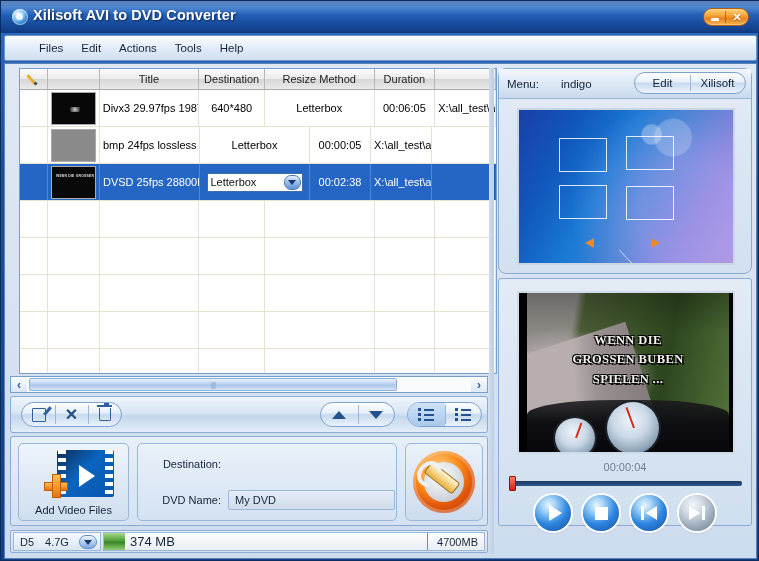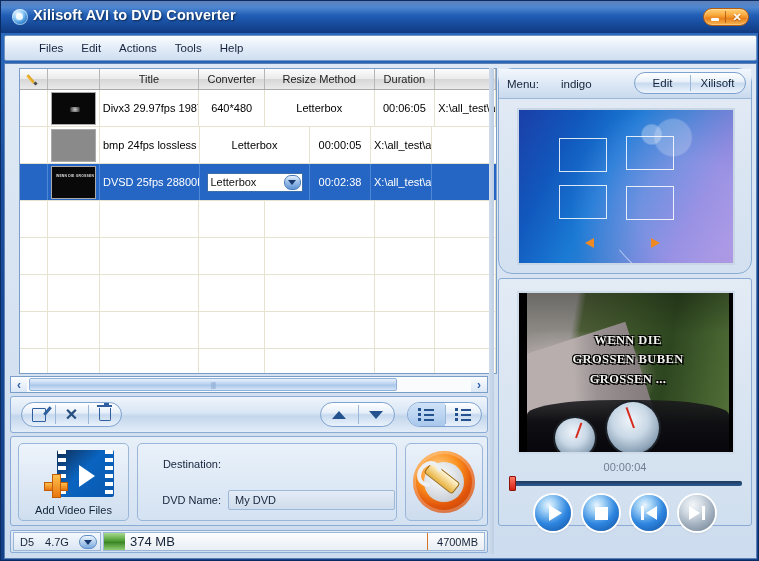--- a/index.html
+++ b/index.html
@@ -359,21 +359,21 @@
   .sb-used { position:absolute; left:26px; font-size:13px; color:#16243a; }
   .sb-div { position:absolute; right:56px; top:0; bottom:0; width:1px; background:#d4762a; }
   .sb-cap { position:absolute; right:6px; font-size:11px; color:#16243a; }
 
   
   .right-pane { position:absolute; left:489px; top:0; width:262px; height:494px; }
 
   .menubox {
     position:absolute; left:4px; top:4px; width:254px; height:206px;
     background: linear-gradient(180deg,#e3ebf5 0%,#d2e0f0 100%);
-    border:1px solid #8aabd4; border-radius:14px;padding-left:36px;
+    border:1px solid #8aabd4; border-radius:8px;padding-left:36px;
   }
   .menuhead {
     position:absolute; left:0; top:0; width:100%; height:30px;
     background: linear-gradient(180deg,#f2f7fc 0%,#dde8f5 50%,#c9daee 100%);
     border-bottom:1px solid #9ab6d8;
     display:flex; align-items:center;
   }
   .mh-label { margin-left:8px; font-size:11.5px; color:#14233a; }
   .mh-value { margin-left:22px; font-size:11.5px; color:#14233a; }
   .mh-pill {
@@ -527,21 +527,21 @@
 
       <div class="left-pane">
 
         <div class="tbl-wrap">
           <div class="thead">
             <div class="th" style="width:28px">
               <span class="pencil-ic"></span>
             </div>
             <div class="th" style="width:52px"></div>
             <div class="th" style="width:100px">Title</div>
-            <div class="th" style="width:66px">Converter</div>
+            <div class="th" style="width:66px">Destination</div>
             <div class="th" style="width:110px">Resize Method</div>
             <div class="th" style="width:61px">Duration</div>
             <div class="th" style="width:61px"></div>
           </div>
 
           <div class="trow">
             <div class="td" style="width:28px"></div>
             <div class="td" style="width:52px">
               <div class="thumb a"></div>
             </div>
@@ -765,21 +765,21 @@
               <div class="vid-dash"></div>
               <div class="gauge small">
                   <span class="needle s"></span>
                 </div>
               <div class="gauge big">
                   <span class="needle"></span>
                 </div>
               <div class="vidtext">
                 <div>WENN DIE</div>
                 <div>GROSSEN BUBEN</div>
-                <div>GROSSEN ...</div>
+                <div>SPIELEN ...</div>
               </div>
             </div>
           </div>
 
           <div class="timecode">00:00:04</div>
 
           <div class="seek">
             <div class="seek-handle"></div>
           </div>
 

